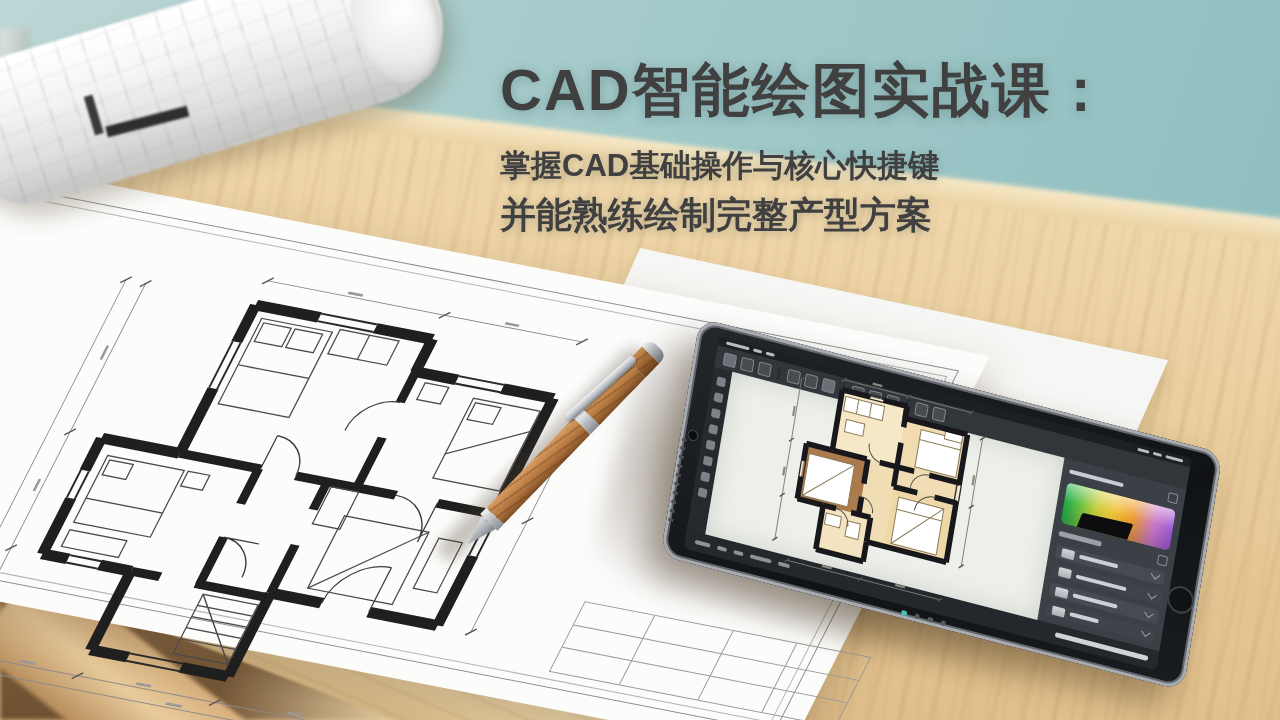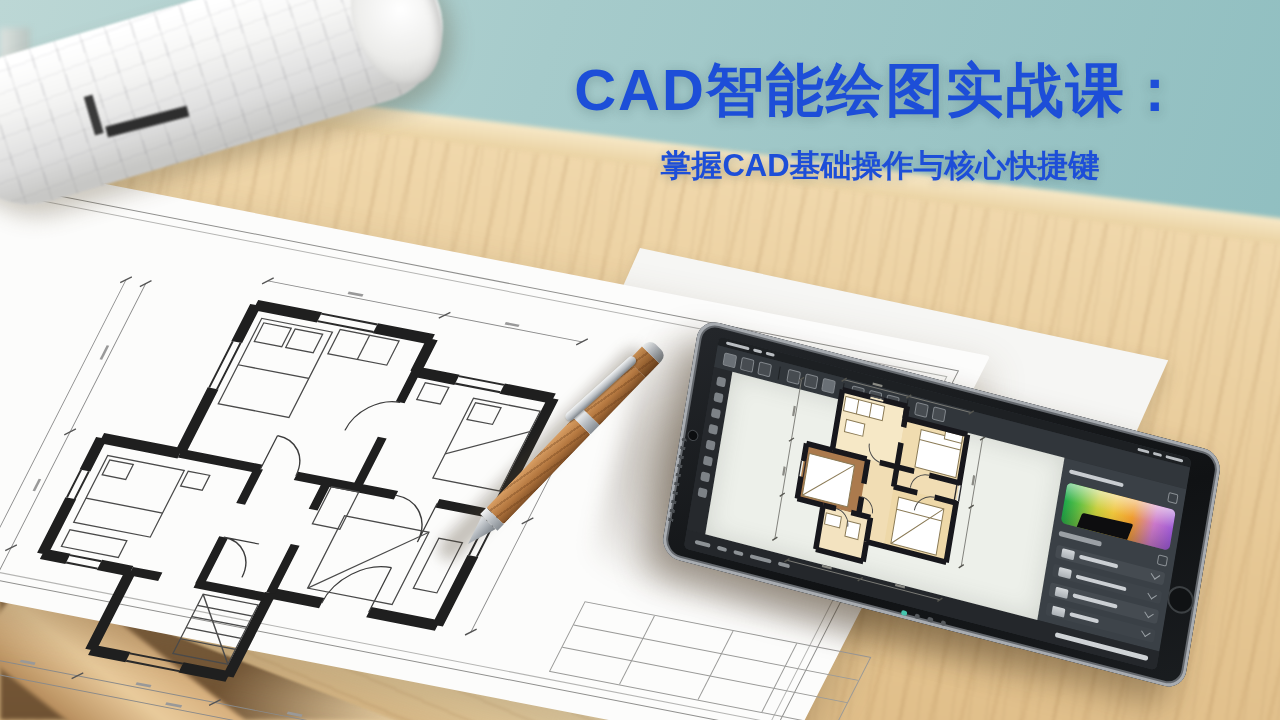--- a/index.html
+++ b/index.html
@@ -154,21 +154,21 @@
         border:1.5px solid #43474b;background:#0c0e10;}
   .homebtn{right:4px;top:58%;width:23px;height:23px;border-radius:50%;
         border:2px solid #3c4043;background:#101214;}
   .dots{left:46%;bottom:3px;display:flex;gap:8px;align-items:center;}
   .dot{width:5.5px;height:5.5px;border-radius:50%;background:#55595d;}
   .dot.on{background:#45c4ad;}
   .speaker{left:2px;bottom:34px;width:5px;height:86px;border-radius:3px;
         background:repeating-linear-gradient(180deg,#4c5054 0 3px,rgba(0,0,0,0) 3px 9px);}
 
   
-  .overlay{top:52px;right:20px;width:760px;text-align:center;color:#1d4ed8;z-index:30;}
+  .overlay{top:52px;right:20px;width:760px;text-align:left;color:#404040;z-index:30;}
   .ov-title{font-size:58px;font-weight:bold;letter-spacing:2px;
         text-shadow:0 2px 12px rgba(30,60,60,.28);}
   .ov-sub{font-size:31px;font-weight:bold;line-height:1.45;margin-top:14px;
         text-shadow:0 2px 9px rgba(30,60,60,.25);}
   .ov-sub2{font-size:36px;font-weight:bold;line-height:1.45;
         text-shadow:0 2px 9px rgba(30,60,60,.25);}
 </style>
 </head>
 <body>
 
@@ -439,15 +439,16 @@
         <div class="bb b4"></div>
         <div class="bb b5"></div>
         <div class="zoombar"></div>
       </div>
     </div>
   </div>
 
   <div class="abs overlay">
     <div class="ov-title">CAD智能绘图实战课：</div>
     <div class="ov-sub">掌握CAD基础操作与核心快捷键</div>
+    <div class="ov-sub2">并能熟练绘制完整产型方案</div>
   </div>
 
 </div>
 
 </body></html>

